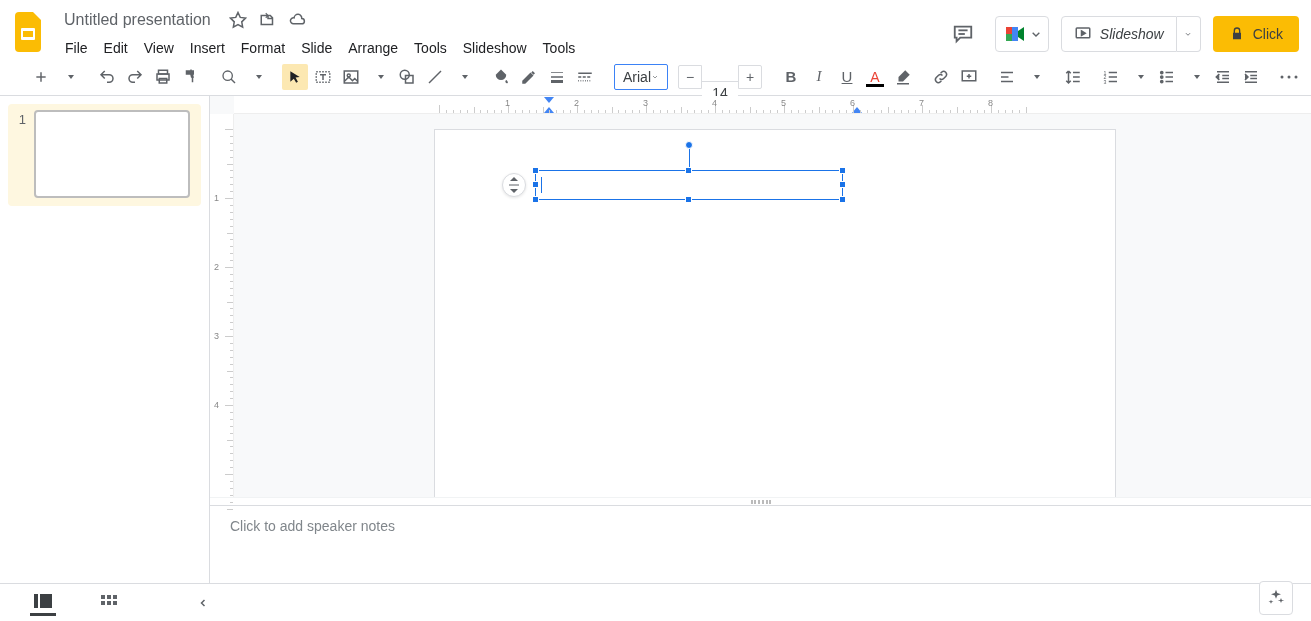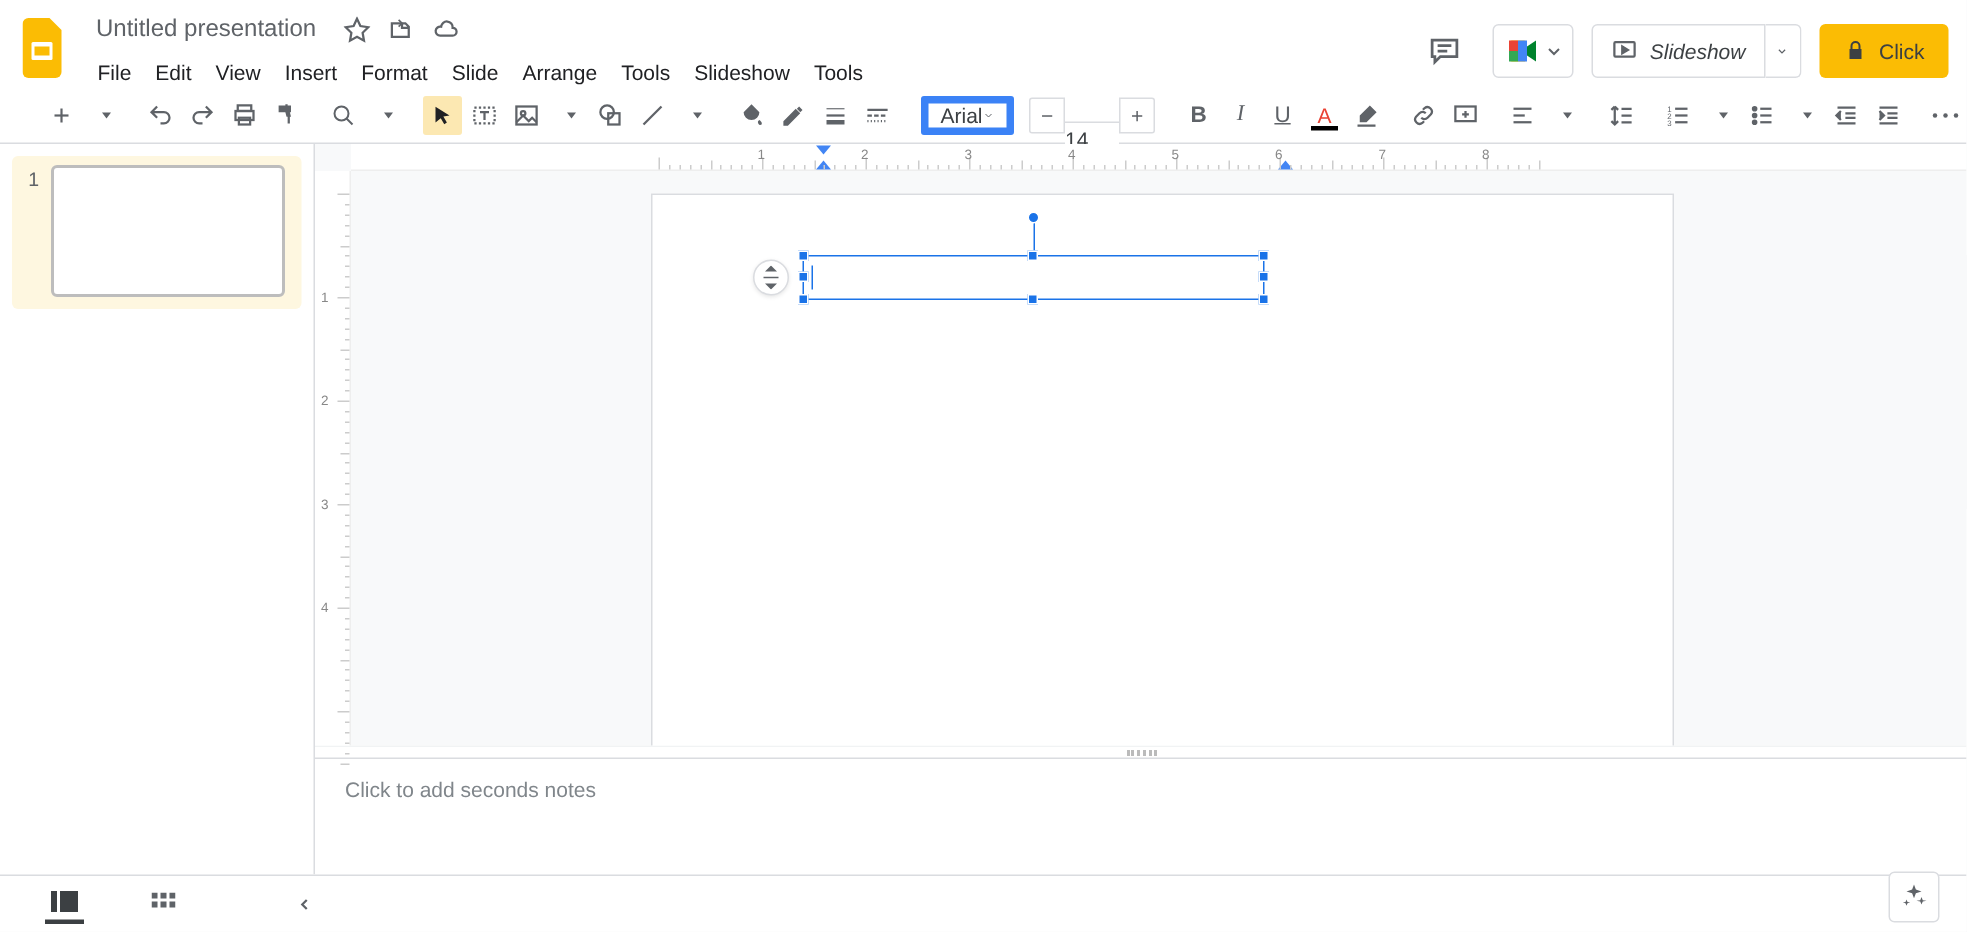--- a/index.html
+++ b/index.html
@@ -24,24 +24,24 @@
   .slideshow-btn { display:flex; align-items:center; height:36px; padding:0 12px; border:1px solid #dadce0; border-radius:4px 0 0 4px; cursor:pointer; font-size:14px; color:#3c4043; gap:8px; }
   .slideshow-dd { display:flex; align-items:center; justify-content:center; height:36px; width:24px; border:1px solid #dadce0; border-left:none; border-radius:0 4px 4px 0; cursor:pointer; }
   .share-btn { display:flex; align-items:center; height:36px; padding:0 16px; background:#fbbc04; border-radius:4px; cursor:pointer; font-size:14px; color:#3c4043; gap:8px; font-weight:500; }
 
   
   .toolbar { display:flex; align-items:center; height:38px; border-bottom:1px solid #dadce0; padding:0 12px 0 28px; gap:2px; }
   .tb-btn { min-width:26px; height:26px; display:flex; align-items:center; justify-content:center; cursor:pointer; border-radius:2px; color:#5f6368; position:relative; }
   .tb-btn.sel { background:#fce8b2; }
   .tb-sep { width:1px; height:20px; background:#dadce0; margin:0 4px; }
   .tb-dd::after { content:''; border-left:3px solid transparent; border-right:3px solid transparent; border-top:4px solid #5f6368; margin-left:3px; }
-  .font-select { width:90px; height:26px; border:5px solid #3b82f6; border-radius:2px; display:flex; align-items:center; padding:0 8px; font-size:14px; color:#3c4043; cursor:pointer; justify-content:space-between; margin:0 4px; }
+  .font-select { width:90px; height:26px; border:1px solid #3b82f6; border-radius:2px; display:flex; align-items:center; padding:0 8px; font-size:14px; color:#3c4043; cursor:pointer; justify-content:space-between; margin:0 4px; }
   .font-size-group { display:flex; align-items:center; margin:0 4px; }
   .fs-btn { width:24px; height:24px; border:1px solid #dadce0; display:flex; align-items:center; justify-content:center; cursor:pointer; font-size:14px; color:#5f6368; }
-  .fs-input { width:36px; height:24px; border:1px solid #dadce0; border-left:none; border-right:none; text-align:left; font-size:14px; color:#3c4043;margin-top:32px; }
+  .fs-input { width:36px; height:24px; border:1px solid #dadce0; border-left:none; border-right:none; text-align:center; font-size:14px; color:#3c4043;margin-top:32px; }
   .a-color { position:relative; }
   .a-color::after { content:''; position:absolute; bottom:3px; left:4px; right:4px; height:3px; background:#000; }
   .collapse-btn { margin-left:auto; }
 
   
   .main { display:flex; height:calc(100% - 96px - 38px); }
   .filmstrip { width:210px; background:#fff; border-right:1px solid #dadce0; padding:8px; }
   .slide-thumb-row { display:flex; gap:8px; background:#fef7e0; padding:6px 4px 8px 4px; border-radius:4px; }
   .slide-num { font-size:13px; color:#5f6368; width:14px; text-align:right; padding-top:2px; }
   .slide-thumb { width:156px; height:88px; background:#fff; border:2px solid #bdbdbd; border-radius:4px; }
@@ -581,21 +581,21 @@
                   <path d="M6 5L2 1h8z" fill="#5f6368"></path>
                 </svg>
             </div>
           </div>
         </div>
       </div>
     </div>
     <div class="notes-splitter">
         <span></span>
       </div>
-    <div class="speaker-notes">Click to add seconds notes</div>
+    <div class="speaker-notes">Click to add speaker notes</div>
   </div>
 </div>
 
 <div class="bottom-bar">
   <div class="bb-left">
     <div class="bb-btn active">
         <svg width="18" height="14" viewBox="0 0 18 14" fill="#3c4043">
           <rect x="0" y="0" width="4" height="14"></rect>
           <rect x="6" y="0" width="12" height="14"></rect>
         </svg>

